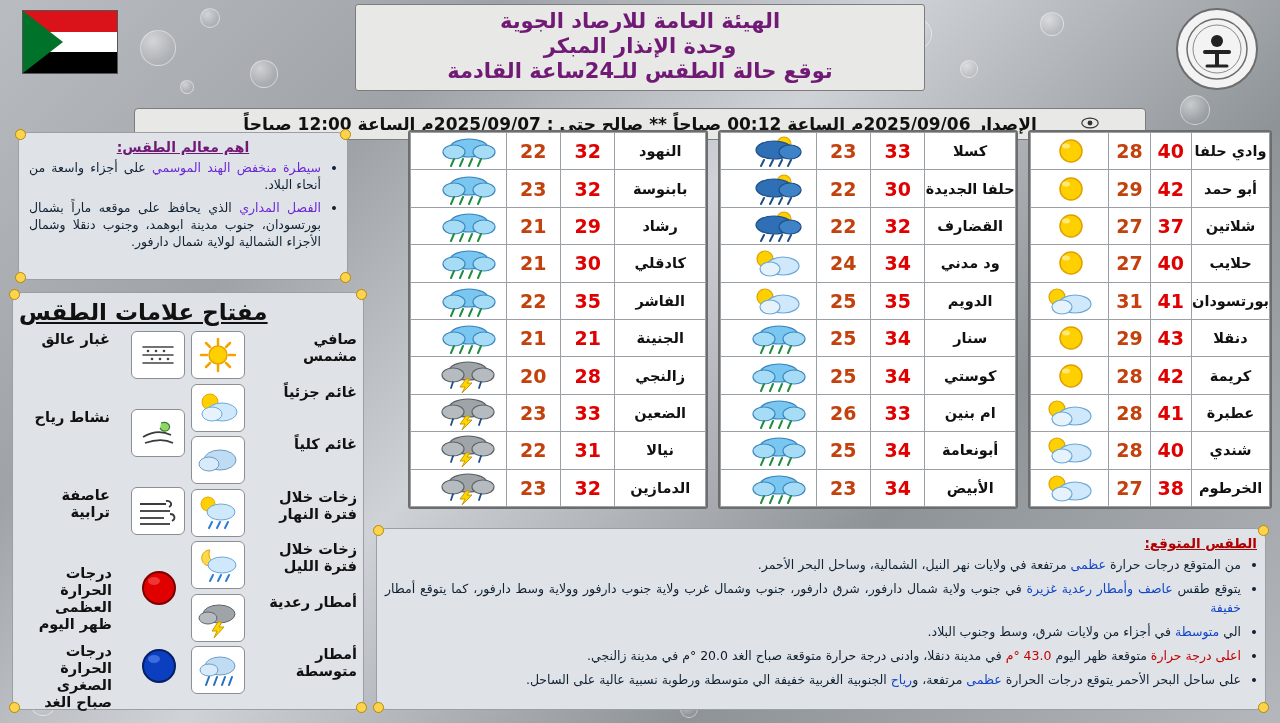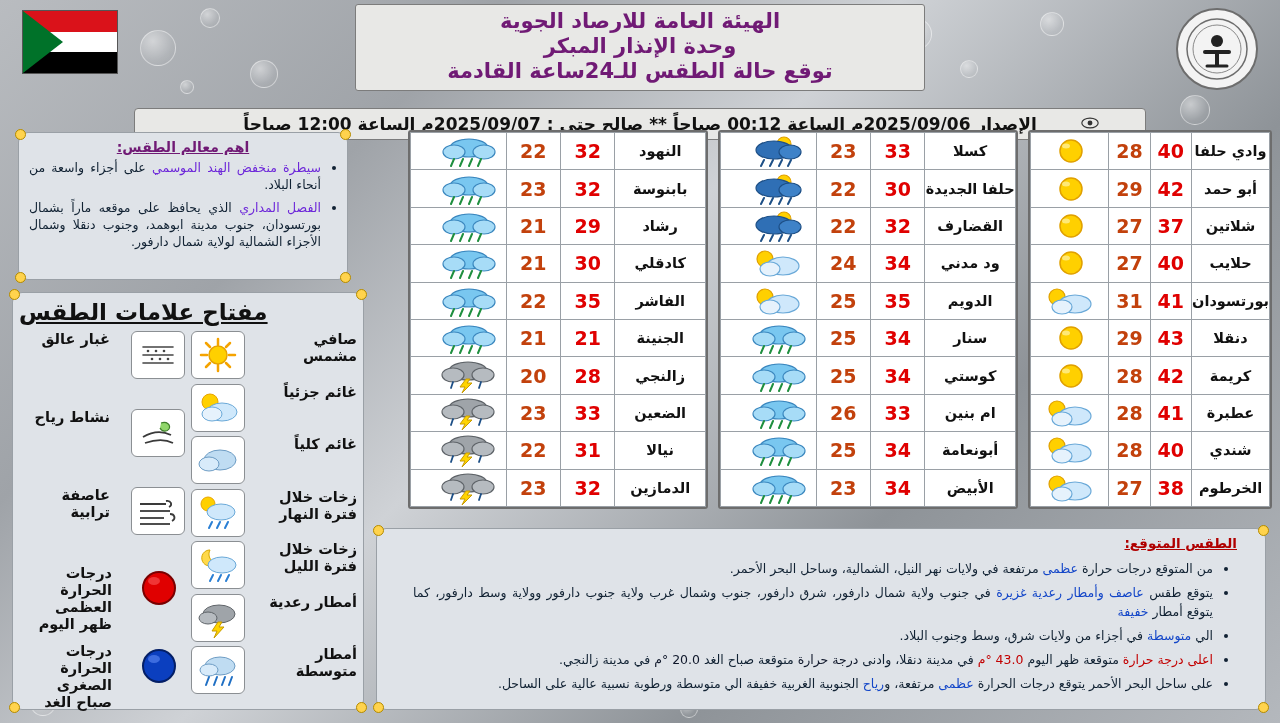--- a/index.html
+++ b/index.html
@@ -55,23 +55,23 @@
   .tbl td{border:1px solid #9aa0a6;padding:0;text-align:center;vertical-align:middle;}
   .c-name{font-size:14.5px;font-weight:bold;color:#111;width:74px;line-height:16px;}
   .c-max{font-size:19px;font-weight:bold;color:#e00000;width:44px;}
   .c-min{font-size:19px;font-weight:bold;color:#c2410c;width:44px;}
   .c-ico{width:78px;}
   .c-ico .wbox{width:74px;height:34px;display:flex;align-items:center;justify-content:center;}
   .t1{right:8px;top:130px;width:240px;height:375px;}
   .t2{right:262px;top:130px;width:296px;height:375px;}
   .t3{right:572px;top:130px;width:296px;height:375px;}
   
-  .forecast{left:376px;top:528px;width:890px;height:182px;box-sizing:border-box;padding:6px 28px;}
+  .forecast{left:376px;top:528px;width:890px;height:182px;box-sizing:border-box;padding:6px 8px;}
   .forecast h4{margin:0 0 4px;font-size:13.5px;color:#b00000;text-align:right;text-decoration:underline;}
-  .forecast ul{margin:8px;padding-right:16px;}
+  .forecast ul{margin:0;padding-right:16px;}
   .forecast li{font-size:12.5px;line-height:19px;color:#123;margin-bottom:5px;text-align:justify;}
   .blue{color:#1346c8;}.red{color:#c20000;}.dblue{color:#0f172a;}
 </style>
 </head>
 <body>
 
 <div class="bubbles">
   <i style="left:140px;top:30px;width:34px;height:34px"></i>
   <i style="left:200px;top:8px;width:18px;height:18px"></i>
   <i style="left:250px;top:60px;width:26px;height:26px"></i>

